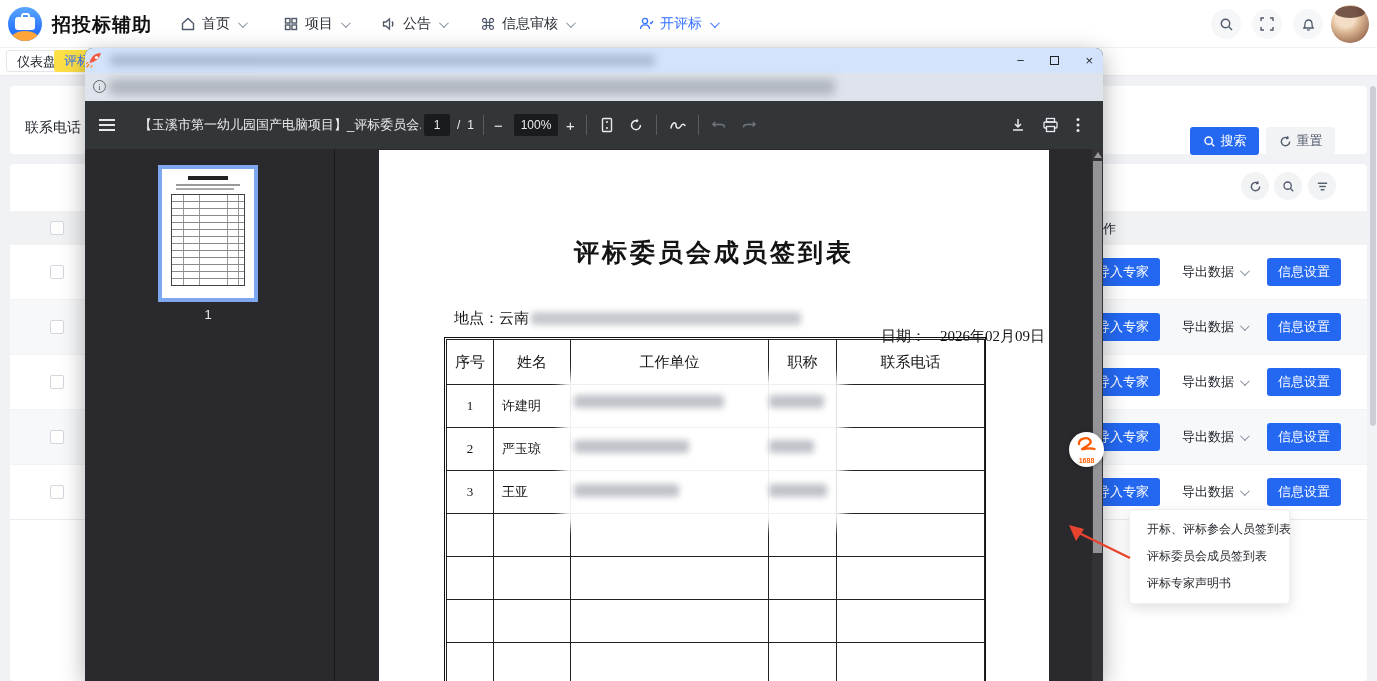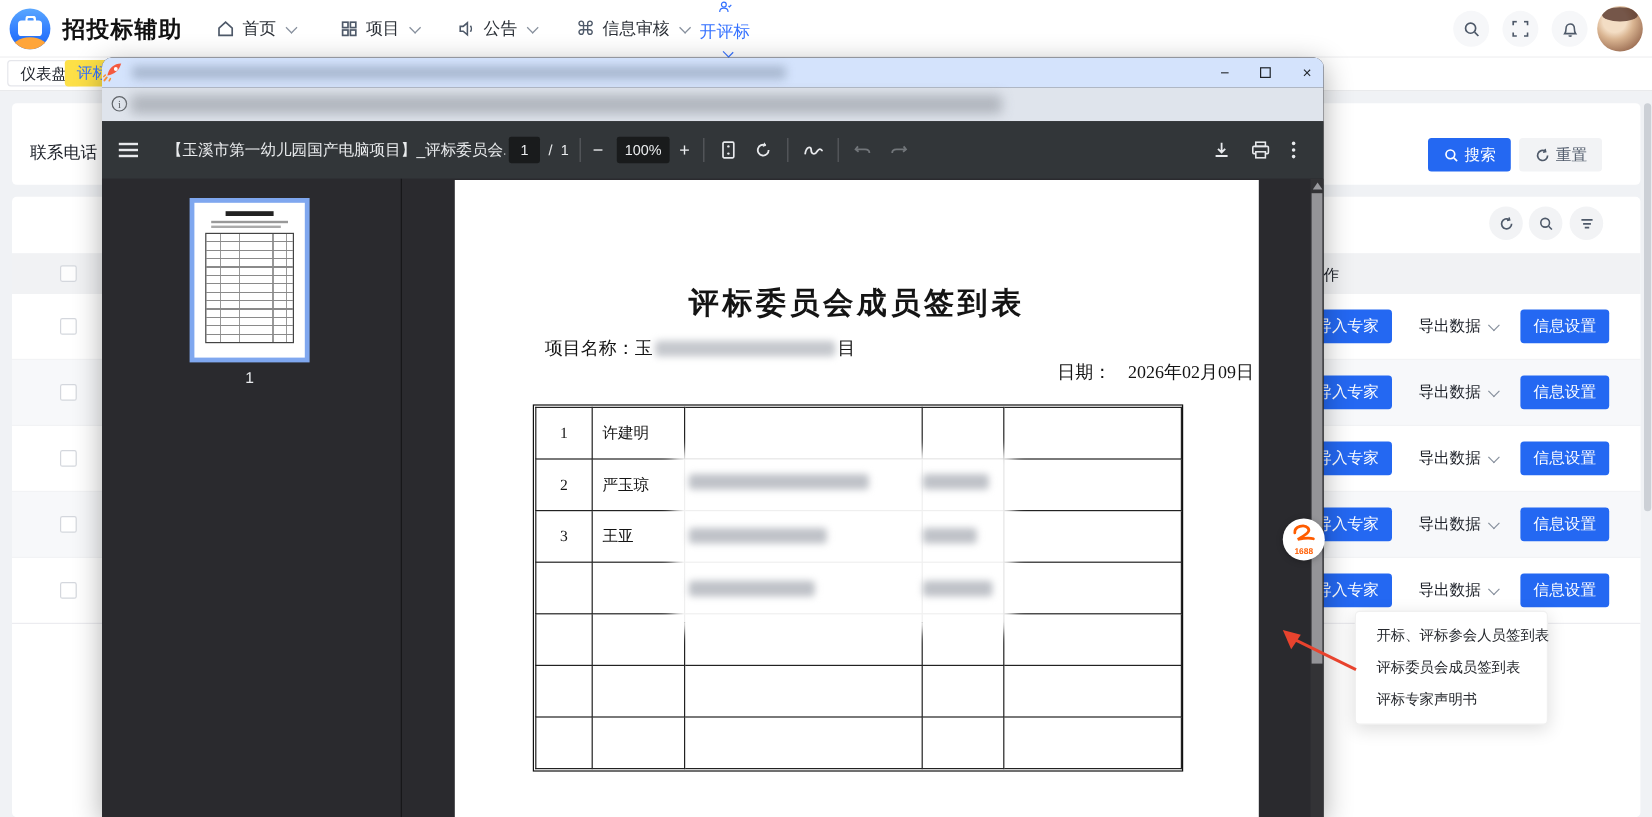--- a/index.html
+++ b/index.html
@@ -1,19 +1,19 @@
 <!DOCTYPE html>
 <html><head>
 <meta charset="utf-8">
 <style>
   * { margin:0; padding:0; box-sizing:border-box; }
   html,body { width:1377px; height:681px; }
   body { font-family:"Liberation Sans","DejaVu Sans",sans-serif; }
   .screen { position:relative; width:1377px; height:681px; background:#f0f2f5; overflow:hidden; }
-  .abs { position:absolute; }
+  .abs { position:absolute;margin-top:12px; }
 
   
   .topnav { position:absolute; left:0; top:0; width:1377px; height:48px; background:#fff; border-bottom:1px solid #f0f1f2; z-index:3; }
   .logo { position:absolute; left:8px; top:7px; width:34px; height:34px; border-radius:50%; background:linear-gradient(180deg,#5aa7ff,#2f7bff 60%,#1b66f0); overflow:hidden; }
   .logo .handle{ position:absolute; left:13px; top:6px; width:9px; height:6px; border:2px solid #fff; border-bottom:none; border-radius:3px 3px 0 0;}
   .logo .case { position:absolute; left:7px; top:10px; width:20px; height:13px; background:#fff; border-radius:3px; }
   .logo .arc { position:absolute; left:1px; top:24px; width:32px; height:16px; background:#ffa53a; border-radius:50% 50% 40% 40%/70% 70% 30% 30%; }
   .app-title { position:absolute; left:52px; top:12px; font-size:19px; font-weight:bold; color:#111; letter-spacing:1px; }
   .nav-item { position:absolute; top:0; height:48px; display:flex; align-items:center; gap:6px; font-size:14px; color:#2a2f36; cursor:pointer; }
   .nav-item svg, .nav-item .cmd { color:#4e5969; }
@@ -138,21 +138,21 @@
           <path d="M11 5.5 C12 6.8 12 9.2 11 10.5" fill="none" stroke="currentColor" stroke-width="1.3"></path>
         </svg>
       <span>公告</span>
         <i class="chev"></i>
     </div>
     <div class="nav-item" style="left:480px;">
       <span class="cmd" style="font-size:16px;">⌘</span>
       <span>信息审核</span>
         <i class="chev"></i>
     </div>
-    <div class="nav-item active" style="left:583px;flex-direction:column;">
+    <div class="nav-item active" style="left:638px;">
       <svg width="16" height="16" viewBox="0 0 16 16">
           <circle cx="7" cy="5" r="2.6" fill="none" stroke="currentColor" stroke-width="1.3"></circle>
           <path d="M2.5 13 C2.5 10.2 4.5 8.8 7 8.8 C9.5 8.8 11.5 10.2 11.5 13" fill="none" stroke="currentColor" stroke-width="1.3"></path>
           <path d="M12 6.5 L13 7.5 L15 5.2" fill="none" stroke="currentColor" stroke-width="1.3"></path>
         </svg>
       <span>开评标</span>
         <i class="chev"></i>
     </div>
 
     <div class="circle-btn" style="left:1211px;">
@@ -390,42 +390,48 @@
               <i class="tp-sub2"></i>
               <i class="tp-table"></i>
             </div>
         </div>
         <div class="thumb-num">1</div>
       </div>
 
       <div class="doc-page">
         <div class="doc-title">评标委员会成员签到表</div>
 
-        <div class="doc-line" style="left:75px; top:131px;">
-          <span>项目名称：</span>
-            <span>玉</span>
-          <span class="doc-blob" style="width:150px; margin:0 2px;"></span>
-          <span>目</span>
-        </div>
-
-        <div class="doc-line" style="left:502px; top:151px;">
+
+        <div class="doc-line" style="left:75px; top:159px;">
+          <span>地点：</span>
+            <span>云南</span>
+          <span class="doc-blob" style="width:270px; margin-left:2px;"></span>
+        </div>
+        <div class="doc-line" style="left:502px; top:177px;">
           <span>日期：</span>
           <span style="margin-left:14px;">2026年02月09日</span>
         </div>
 
         <div class="doc-table-wrap">
           <table class="doc">
             <colgroup>
                 <col style="width:47px">
                 <col style="width:77px">
                 <col style="width:198px">
                 <col style="width:68px">
                 <col style="width:148px">
               </colgroup>
             <tbody>
+                <tr>
+              <th>序号</th>
+                  <th>姓名</th>
+                  <th>工作单位</th>
+                  <th>职称</th>
+                  <th>联系电话</th>
+            </tr>
             <tr>
                   <td class="td-no">1</td>
                   <td class="td-name">许建明</td>
                   <td></td>
                   <td></td>
                   <td></td>
                 </tr>
             <tr>
                   <td class="td-no">2</td>
                   <td class="td-name">严玉琼</td>

